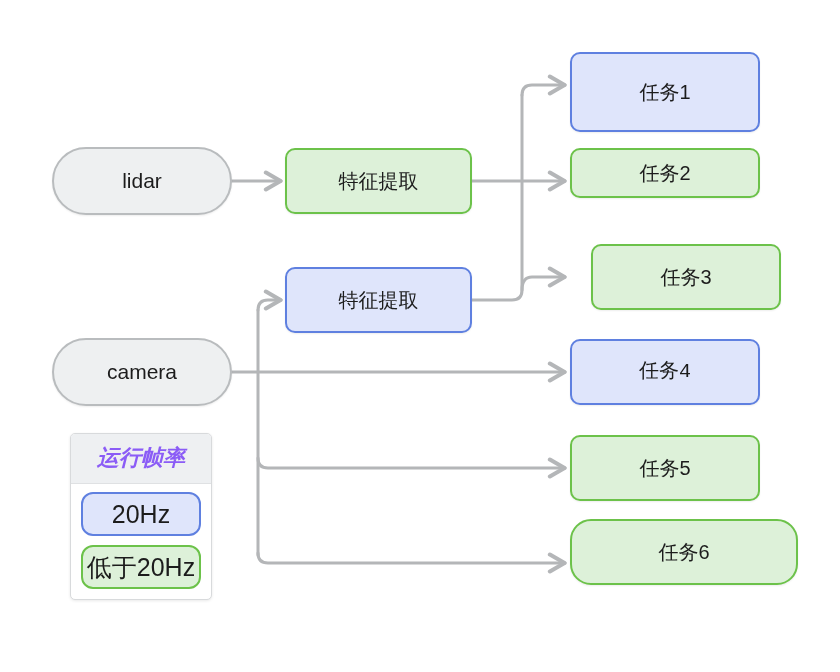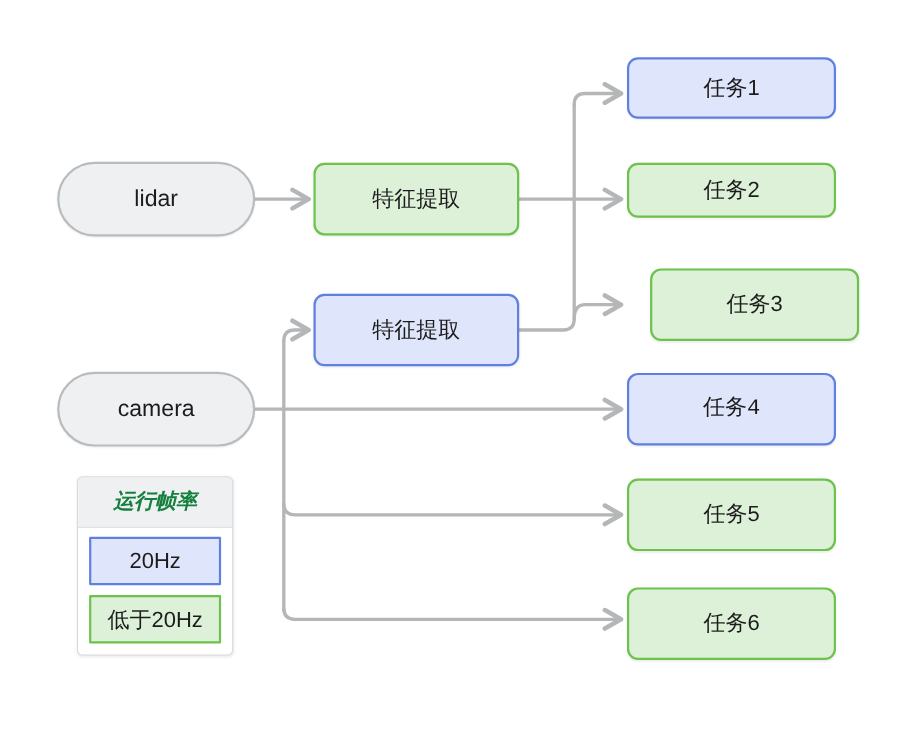--- a/index.html
+++ b/index.html
@@ -74,38 +74,38 @@
     border-radius: 5px;
     box-shadow: 0 1px 3px rgba(0,0,0,0.09);
     overflow: hidden;
   }
   #legend-header {
     background: #eef0f2;
     border-bottom: 1px solid #dfe1e3;
     text-align: center;
     font-weight: bold;
     font-style: italic;
-    font-size: 19px;
-    color: #15803d;
+    font-size: 22px;
+    color: #8b5cf6;
     padding: 9px 0 10px 0;
   }
   #legend-body {
     padding: 8px 10px 10px 10px;
     display: flex;
     flex-direction: column;
     gap: 9px;
   }
   .legend-swatch {
     box-sizing: border-box;
     height: 44px;
-    border-radius: 1px;
+    border-radius: 12px;
     display: flex;
     align-items: center;
     justify-content: center;
-    font-size: 20px;
+    font-size: 25px;
     color: #1c1c1c;
   }
   .legend-swatch.blue {
     background: #dfe5fb;
     border: 2.5px solid #5f80e0;
   }
   .legend-swatch.green {
     background: #ddf1d9;
     border: 2.5px solid #6cc24a;
   }
@@ -157,41 +157,41 @@
   </div>
 
   <div class="node box green" style="left:285px; top:148px; width:187px; height:66px;">
     <span>特征提取</span>
   </div>
 
   <div class="node box blue" style="left:285px; top:267px; width:187px; height:66px;">
     <span>特征提取</span>
   </div>
 
-  <div class="node box blue" style="left:570px; top:52px; width:190px; height:56px;">
+  <div class="node box blue" style="left:570px; top:52px; width:190px; height:80px;">
     <span>任务1</span>
   </div>
 
   <div class="node box green" style="left:570px; top:148px; width:190px; height:50px;">
     <span>任务2</span>
   </div>
 
   <div class="node box green" style="left:591px; top:244px; width:190px; height:66px;">
     <span>任务3</span>
   </div>
 
   <div class="node box blue" style="left:570px; top:339px; width:190px; height:66px;font-family:Liberation Mono, monospace;">
     <span>任务4</span>
   </div>
 
   <div class="node box green" style="left:570px; top:435px; width:190px; height:66px;justify-content:center;">
     <span>任务5</span>
   </div>
 
-  <div class="node box green" style="left:570px; top:534px; width:190px; height:66px;">
+  <div class="node box green" style="left:570px; top:519px; width:228px; height:66px;border-radius:21px;">
     <span>任务6</span>
   </div>
 
   <div id="legend" style="left:70px; top:433px; width:142px;">
     <div id="legend-header">运行帧率</div>
     <div id="legend-body">
       <div class="legend-swatch blue">
         <span>20Hz</span>
       </div>
       <div class="legend-swatch green">

